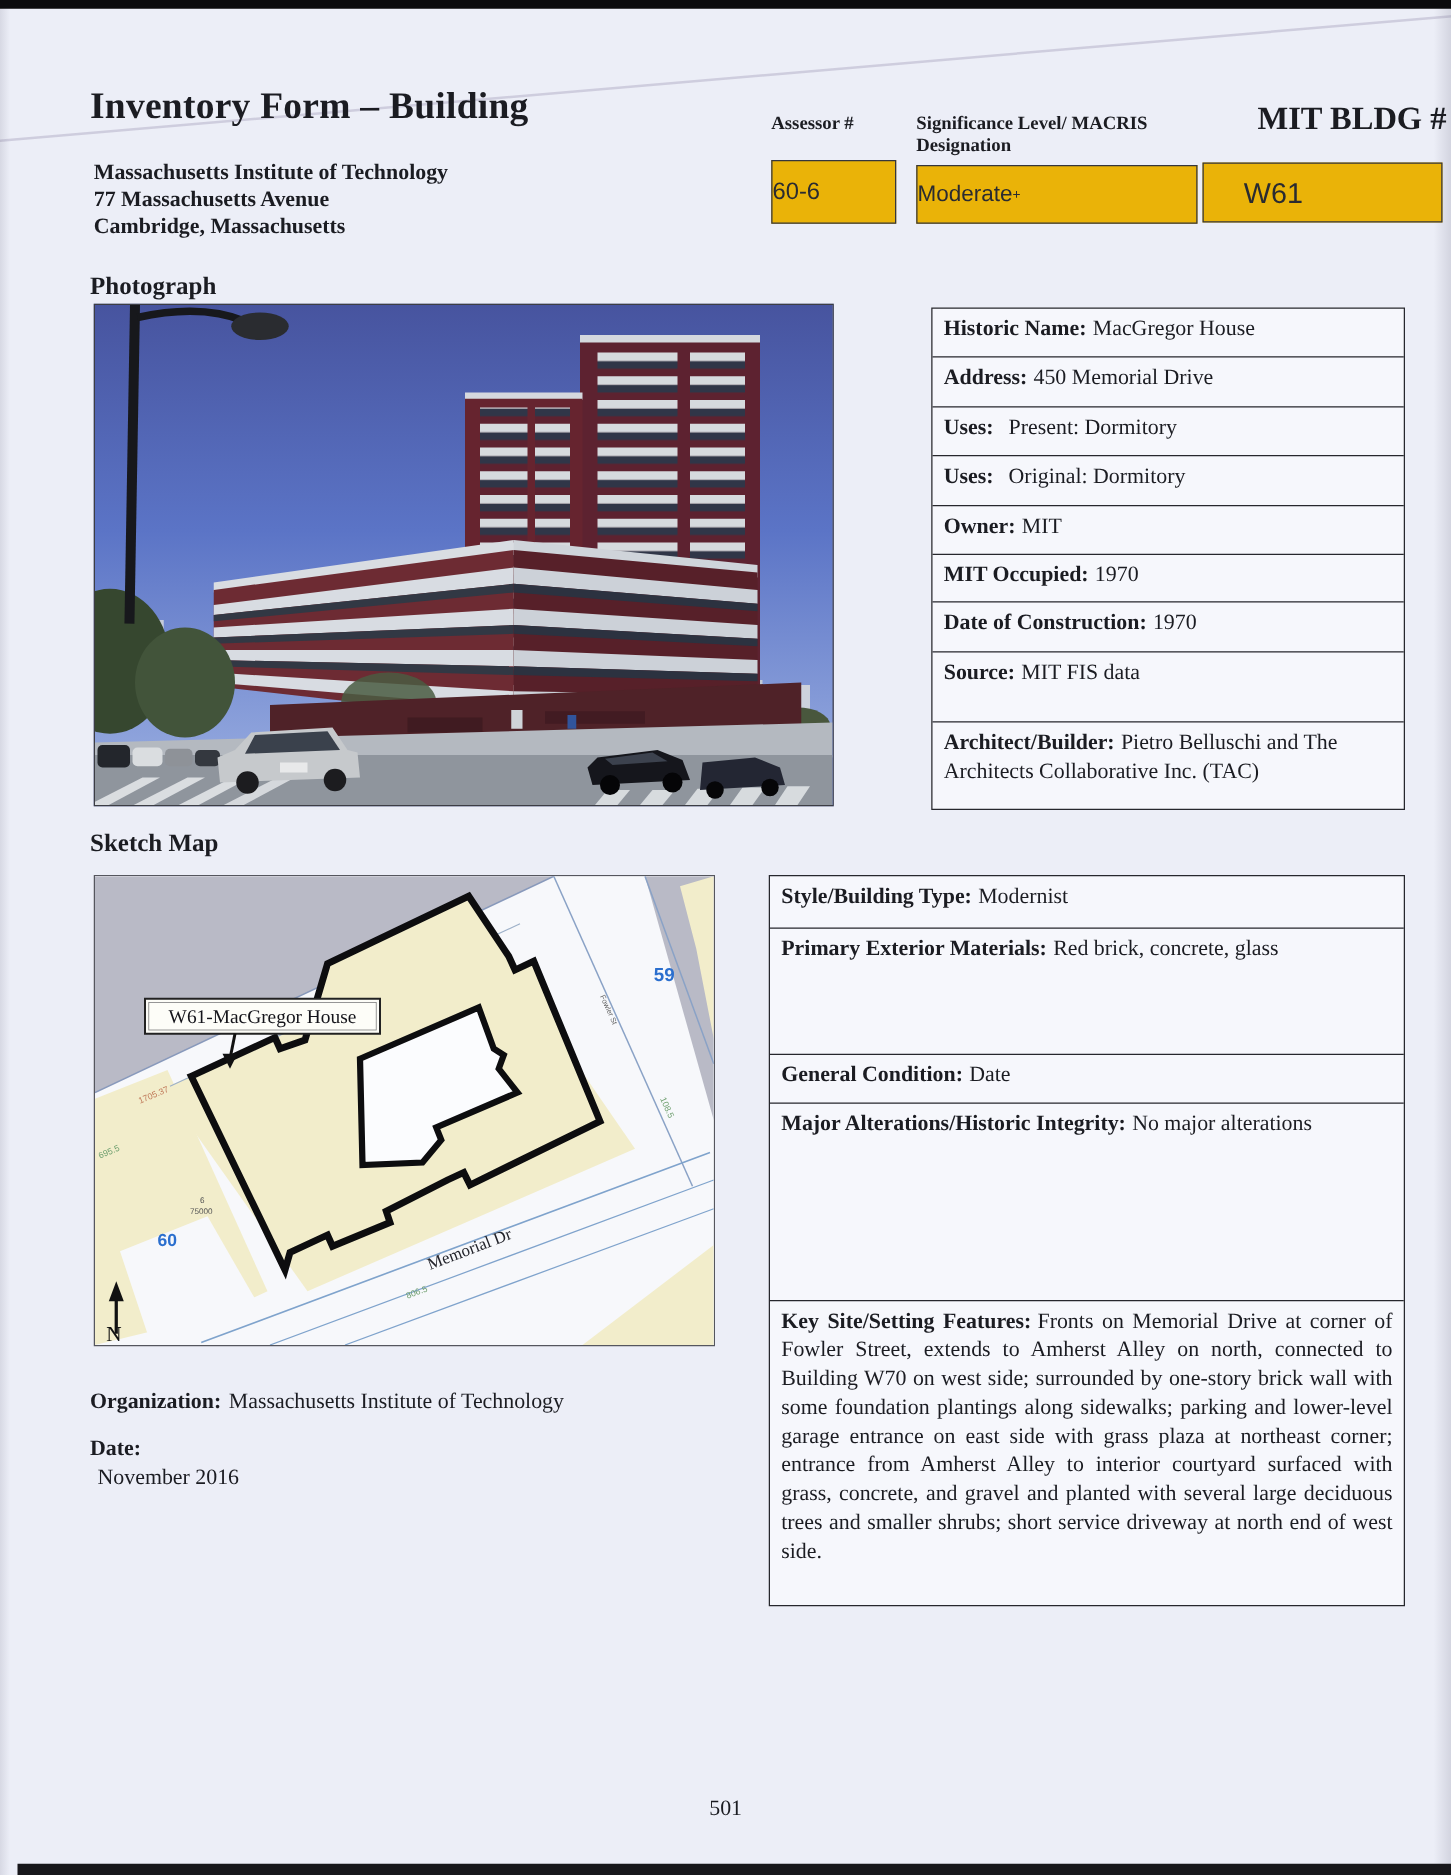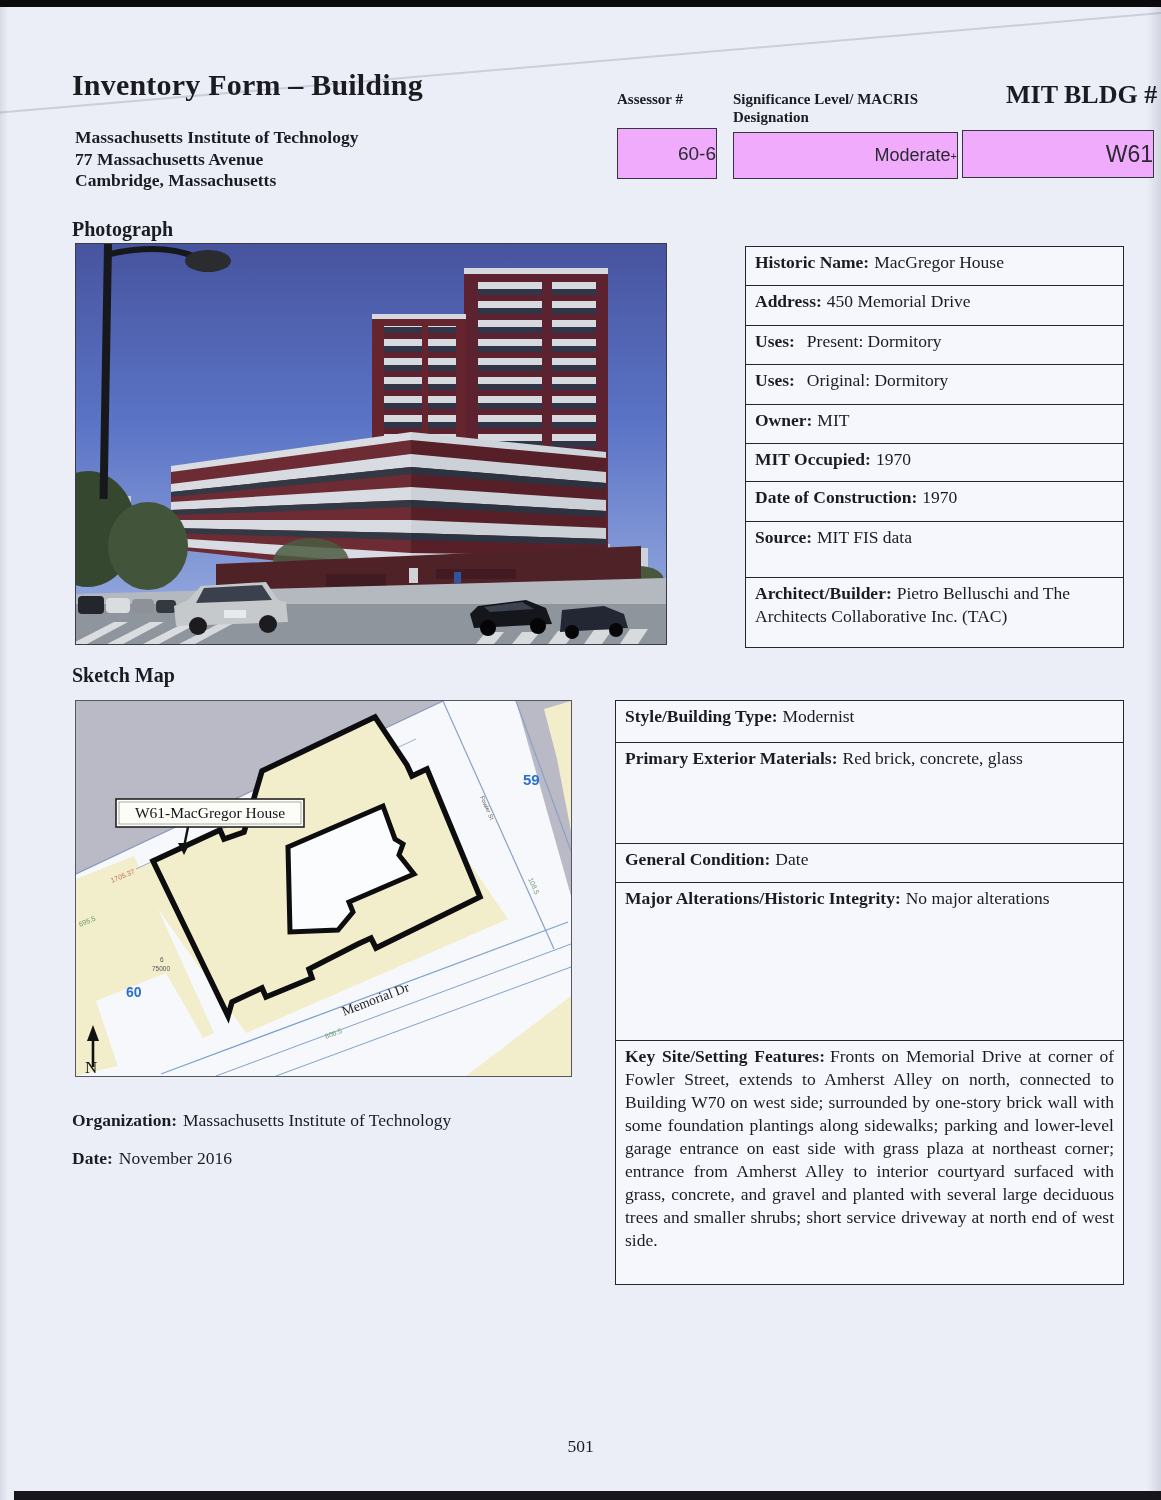--- a/index.html
+++ b/index.html
@@ -13,21 +13,21 @@
           transform:rotate(-4.9deg);transform-origin:left center;}
   .edge-shadow-r{right:0;top:0;width:14px;height:1500px;background:linear-gradient(to right,rgba(120,120,140,0),rgba(120,120,140,.22));}
   .edge-shadow-l{left:0;top:0;width:8px;height:1500px;background:linear-gradient(to left,rgba(120,120,140,0),rgba(120,120,140,.18));}
   
   .title{left:72px;top:68px;font-size:30px;font-weight:bold;letter-spacing:.2px;}
   .org{left:75px;top:127px;font-size:17.5px;font-weight:bold;line-height:21.5px;}
   .hdr-lbl{font-size:15px;font-weight:bold;line-height:18px;}
   .assessor-lbl{left:617px;top:90px;}
   .sig-lbl{left:733px;top:90px;width:235px;}
   .bldg-lbl{left:962px;top:86px;font-size:26px;font-weight:bold;margin-left:44px;}
-  .fbox{border:1.6px solid #35363d;background:#f0abfc;display:flex;align-items:center;justify-content:flex-end;
+  .fbox{border:1.6px solid #35363d;background:#eab308;display:flex;align-items:center;justify-content:flex-start;
         font-family:"Liberation Sans", sans-serif;color:#2a2b31;}
   .assessor-box{left:617px;top:128px;width:98px;height:49px;font-size:19px;}
   .sig-box{left:733px;top:132px;width:223px;height:45px;font-size:18px;}
   .bldg-box{left:962px;top:130px;width:158px;height:46px;font-size:23px;padding-left:32px;}
   sup{font-size:11px;}
   
   .sec-h{font-size:20px;font-weight:bold;}
   
   .photo-frame{left:75px;top:243px;width:590px;height:400px;border:1.5px solid #3c3d44;background:#7a8bc8;}
   .map-frame{left:75px;top:700px;width:495px;height:375px;border:1.6px solid #55565e;background:#f8f9fc;}
@@ -41,21 +41,21 @@
   .t1{left:745px;top:246px;width:377px;}
   .t2{left:615px;top:700px;width:507px;}
   .justify{text-align:justify;}
   
   .rec{left:72px;top:1096px;width:540px;font-size:17.5px;line-height:23px;}
   .rec-line{display:flex;align-items:flex-start;}
   .rec-line .lbl{font-weight:bold;white-space:nowrap;}
   .rec-line .val{margin-left:6px;display:inline-block;}
   .rec-val-wrap{width:378px;}
   .org-line{margin-top:13px;}
-  .date-line{margin-top:15px;}
+  .date-line{margin-top:15px;flex-direction:column;}
   .pagenum{left:0;top:1436px;width:1161px;text-align:center;font-size:17.5px;}
 </style>
 </head>
 <body>
 
 <div id="page">
 
   <div class="abs crease"></div>
   <div class="abs edge-shadow-r"></div>
   <div class="abs edge-shadow-l"></div>

